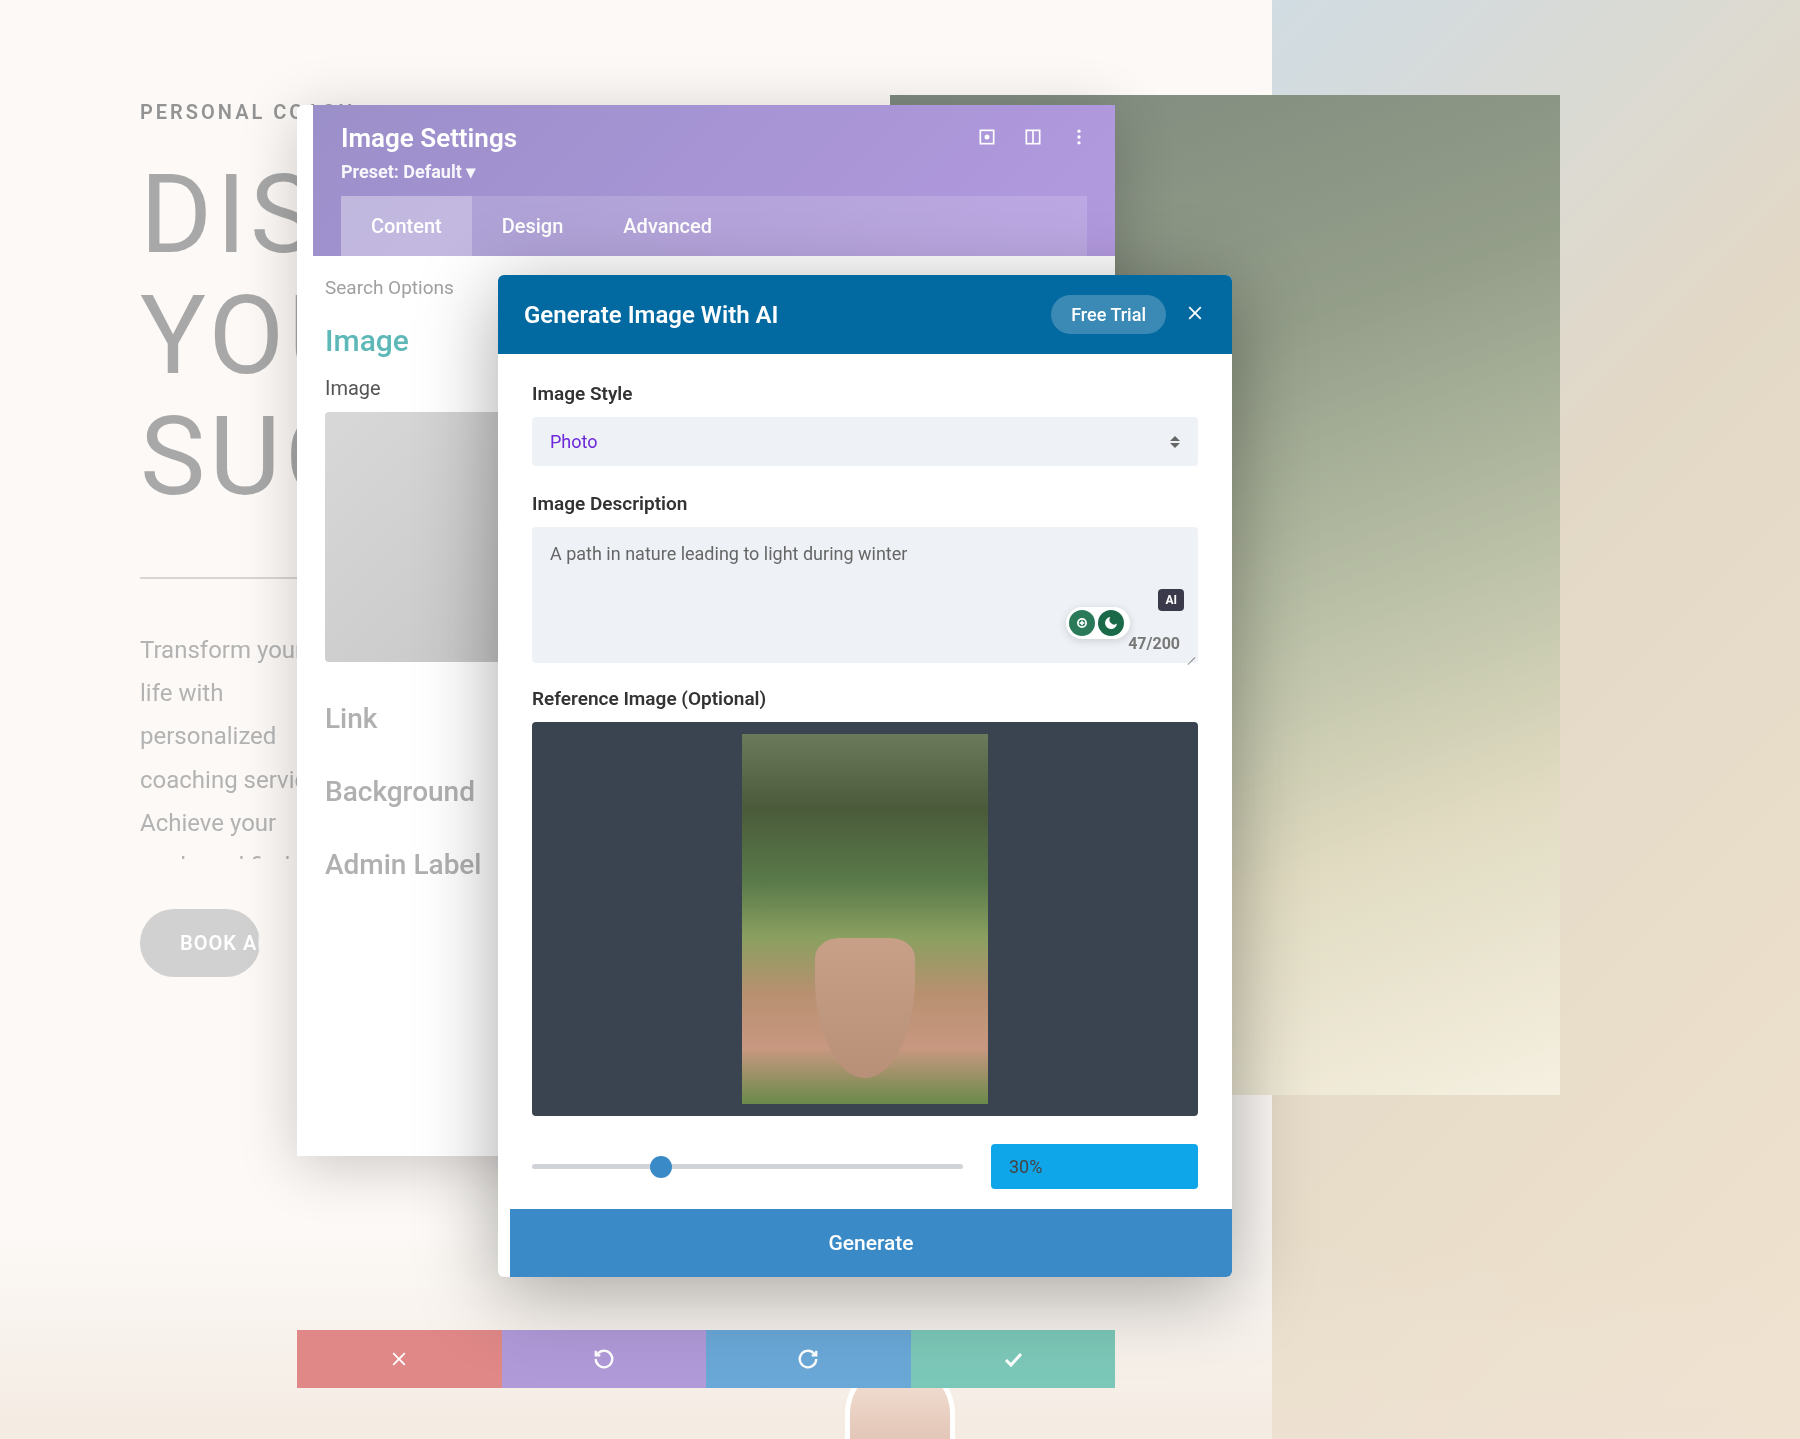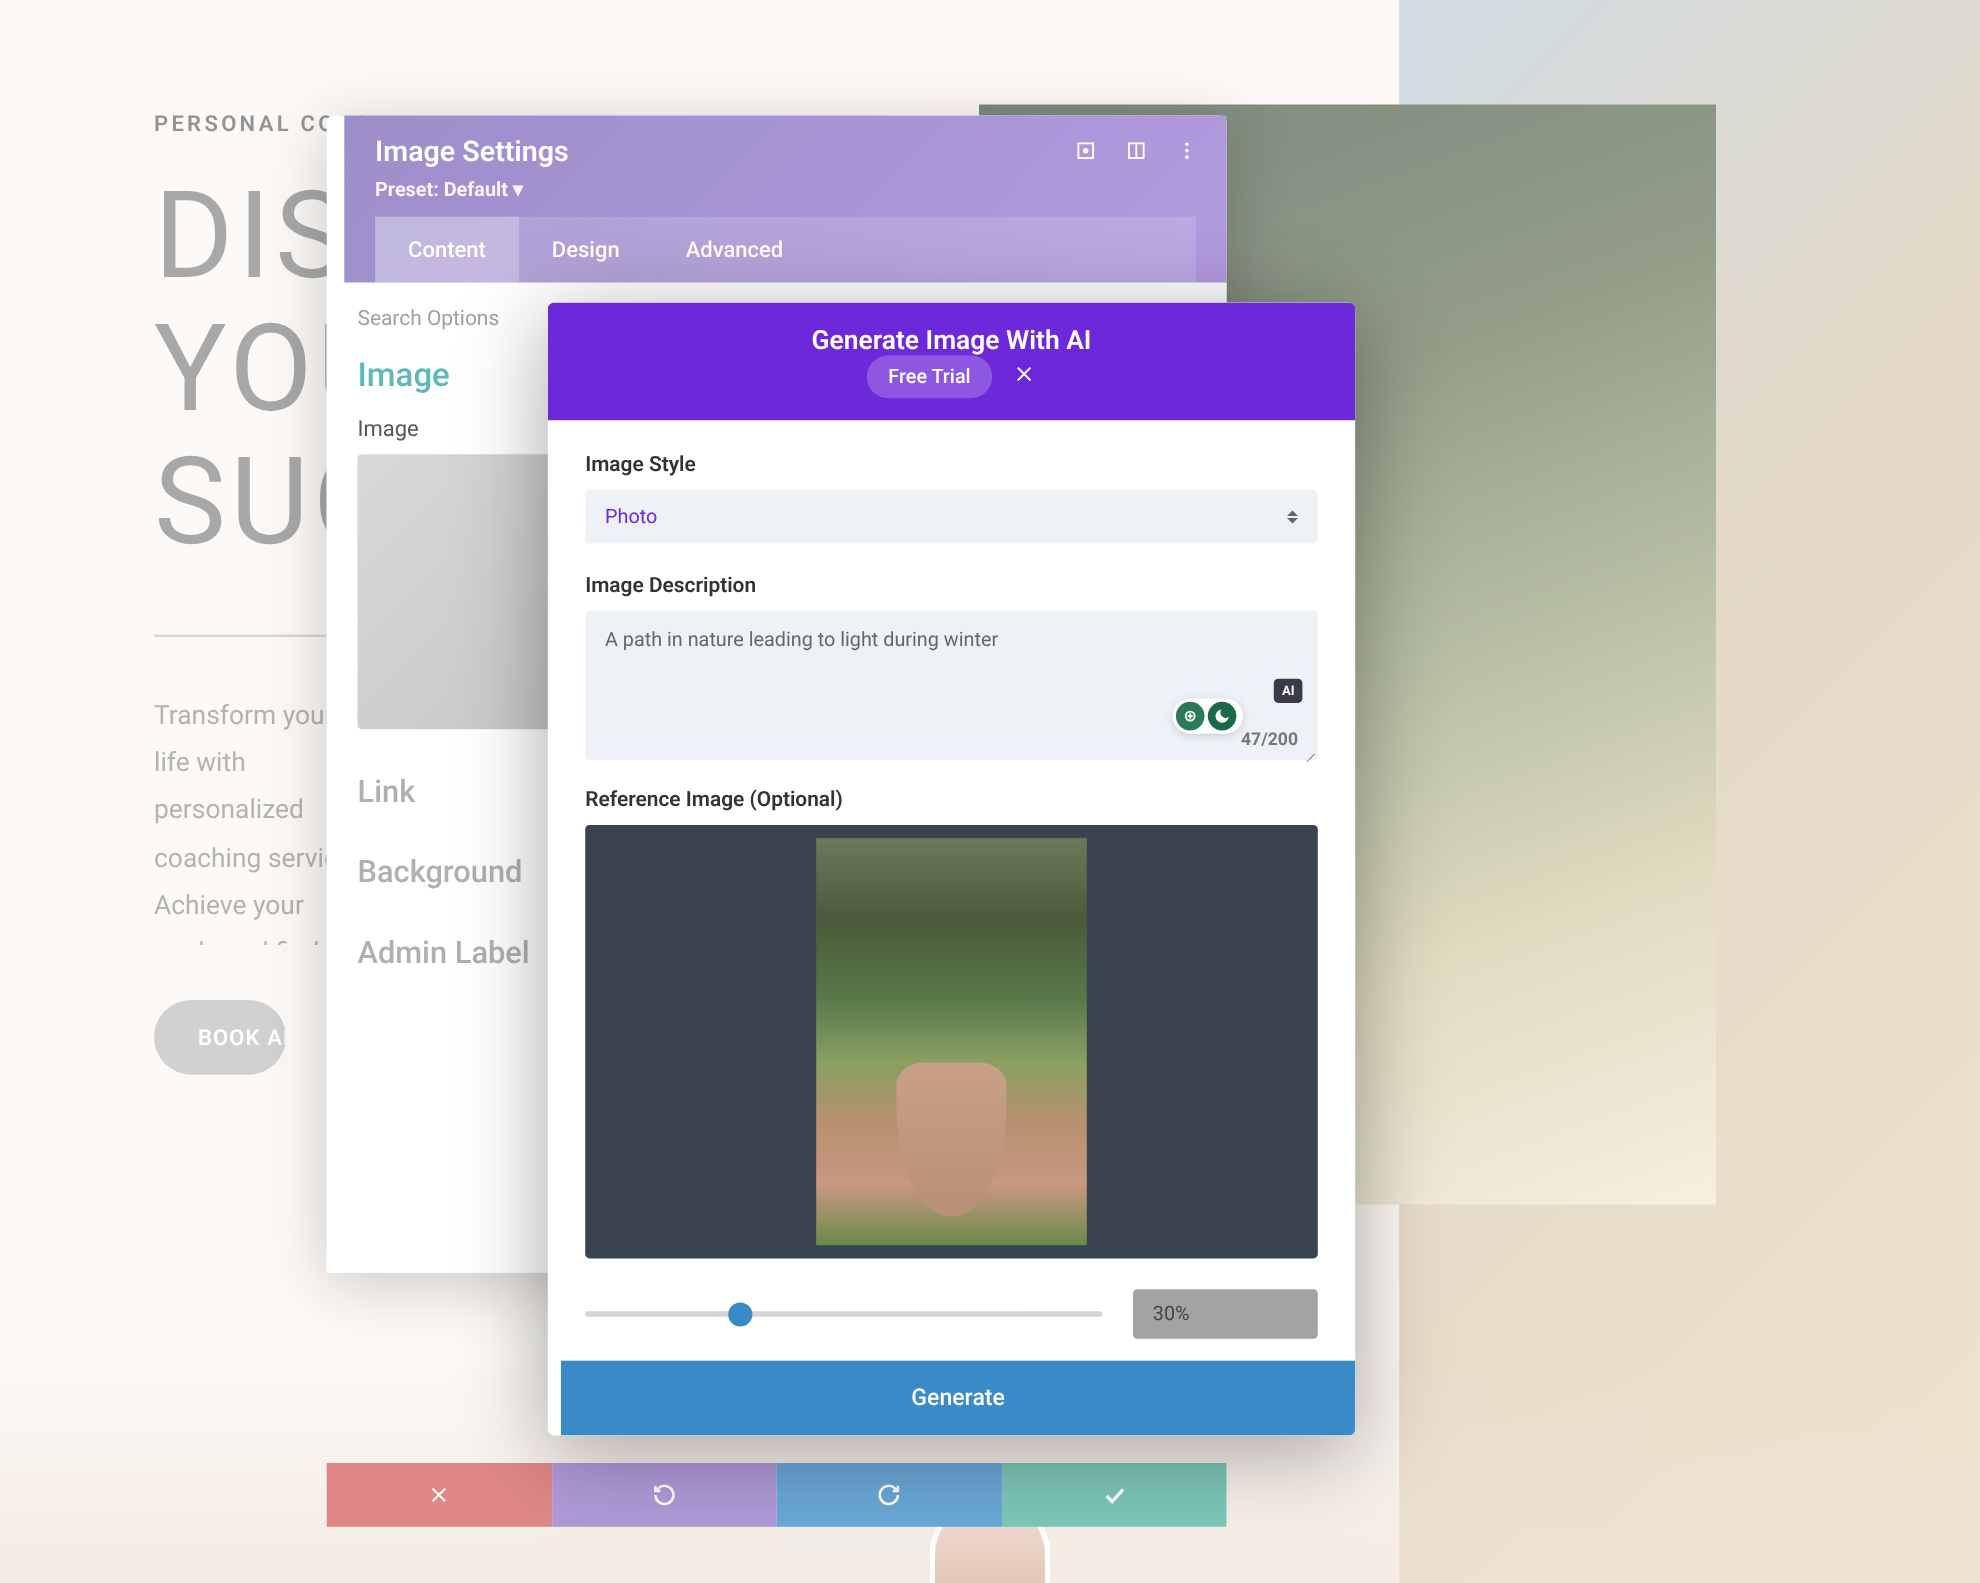--- a/index.html
+++ b/index.html
@@ -42,21 +42,21 @@
 
 .action-bar { position: absolute; top: 1330px; left: 297px; width: 818px; height: 58px; display: flex; }
 .action-btn { flex: 1; display: flex; align-items: center; justify-content: center; color: #fff; cursor: pointer; font-size: 22px; }
 .action-cancel { background: #e08888; }
 .action-undo { background: #b09ad8; }
 .action-redo { background: #6aa8d8; }
 .action-save { background: #7cc8b8; }
 
 
 .ai-modal { position: absolute; top: 275px; left: 498px; width: 734px; background: #fff; box-shadow: 0 15px 80px rgba(0,0,0,0.35); border-radius: 6px; overflow: hidden; }
-.ai-header { background: #6d28d9; color: #fff; padding: 20px 26px; display: flex; align-items: center; justify-content: space-between; flex-direction: column; }
+.ai-header { background: #0369a1; color: #fff; padding: 20px 26px; display: flex; align-items: center; justify-content: space-between; }
 .ai-title { font-size: 24px; font-weight: 600; }
 .ai-header-right { display: flex; align-items: center; gap: 18px; }
 .free-trial { background: rgba(255,255,255,0.22); padding: 9px 20px; border-radius: 22px; font-size: 18px; font-weight: 500; cursor: pointer; }
 .close-btn { font-size: 26px; cursor: pointer; font-weight: 300; }
 
 .ai-body { padding: 28px 34px 20px; }
 .ai-field-label { font-size: 19px; font-weight: 600; color: #333; margin-bottom: 12px; }
 .ai-select { position: relative; background: #eef2f6; border-radius: 4px; padding: 14px 18px; font-size: 18px; color: #6d28d9; margin-bottom: 26px; cursor: pointer; }
 .ai-select-caret { position: absolute; right: 18px; top: 50%; transform: translateY(-50%); display: flex; flex-direction: column; gap: 2px; }
 .caret-up, .caret-down { width: 0; height: 0; border-left: 5px solid transparent; border-right: 5px solid transparent; }
@@ -75,21 +75,21 @@
 .resize-handle::before { width: 10px; bottom: 2px; right: 0; transform: rotate(-45deg); transform-origin: right; }
 .resize-handle::after { width: 6px; bottom: 2px; right: 0; transform: rotate(-45deg); transform-origin: right; }
 
 .ref-image-box { background: #3a4450; border-radius: 4px; height: 394px; display: flex; align-items: center; justify-content: center; margin-bottom: 28px; }
 .ref-image { width: 246px; height: 370px; background: linear-gradient(to bottom, #6a7a5a 0%, #4a5a3a 20%, #5a7a4a 40%, #8aa060 55%, #b89070 70%, #c89880 85%, #6a8a4a 100%); position: relative; }
 .ref-image::before { content: ''; position: absolute; left: 50%; top: 55%; transform: translateX(-50%); width: 100px; height: 140px; background: linear-gradient(#c8a088, #b89078); border-radius: 50px 50px 100px 100px / 40px 40px 200px 200px; }
 
 .slider-row { display: flex; align-items: center; gap: 28px; margin-top: 18px; }
 .slider-track { flex: 1; height: 5px; background: #d0d4d8; border-radius: 3px; position: relative; cursor: pointer; }
 .slider-thumb { position: absolute; top: 50%; transform: translate(-50%, -50%); width: 22px; height: 22px; border-radius: 50%; background: #3a8ac8; cursor: grab; }
-.slider-value { width: 168px; background: #a3a3a3; padding: 12px 18px; font-size: 18px; color: #444; border-radius: 4px; }
+.slider-value { width: 207px; background: #0ea5e9; padding: 12px 18px; font-size: 18px; color: #444; border-radius: 4px; }
 
 .generate-btn { background: #3a8ac8; color: #fff; text-align: center; padding: 22px; font-size: 21px; font-weight: 500; cursor: pointer; margin-left: 12px; }
 
 .overlay-fade { position: absolute; inset: 0; background: rgba(255,255,255,0.35); pointer-events: none; }
 </style>
 </head>
 <body>
 
 <div class="page-bg">
   <div class="page-bg-right"></div>

